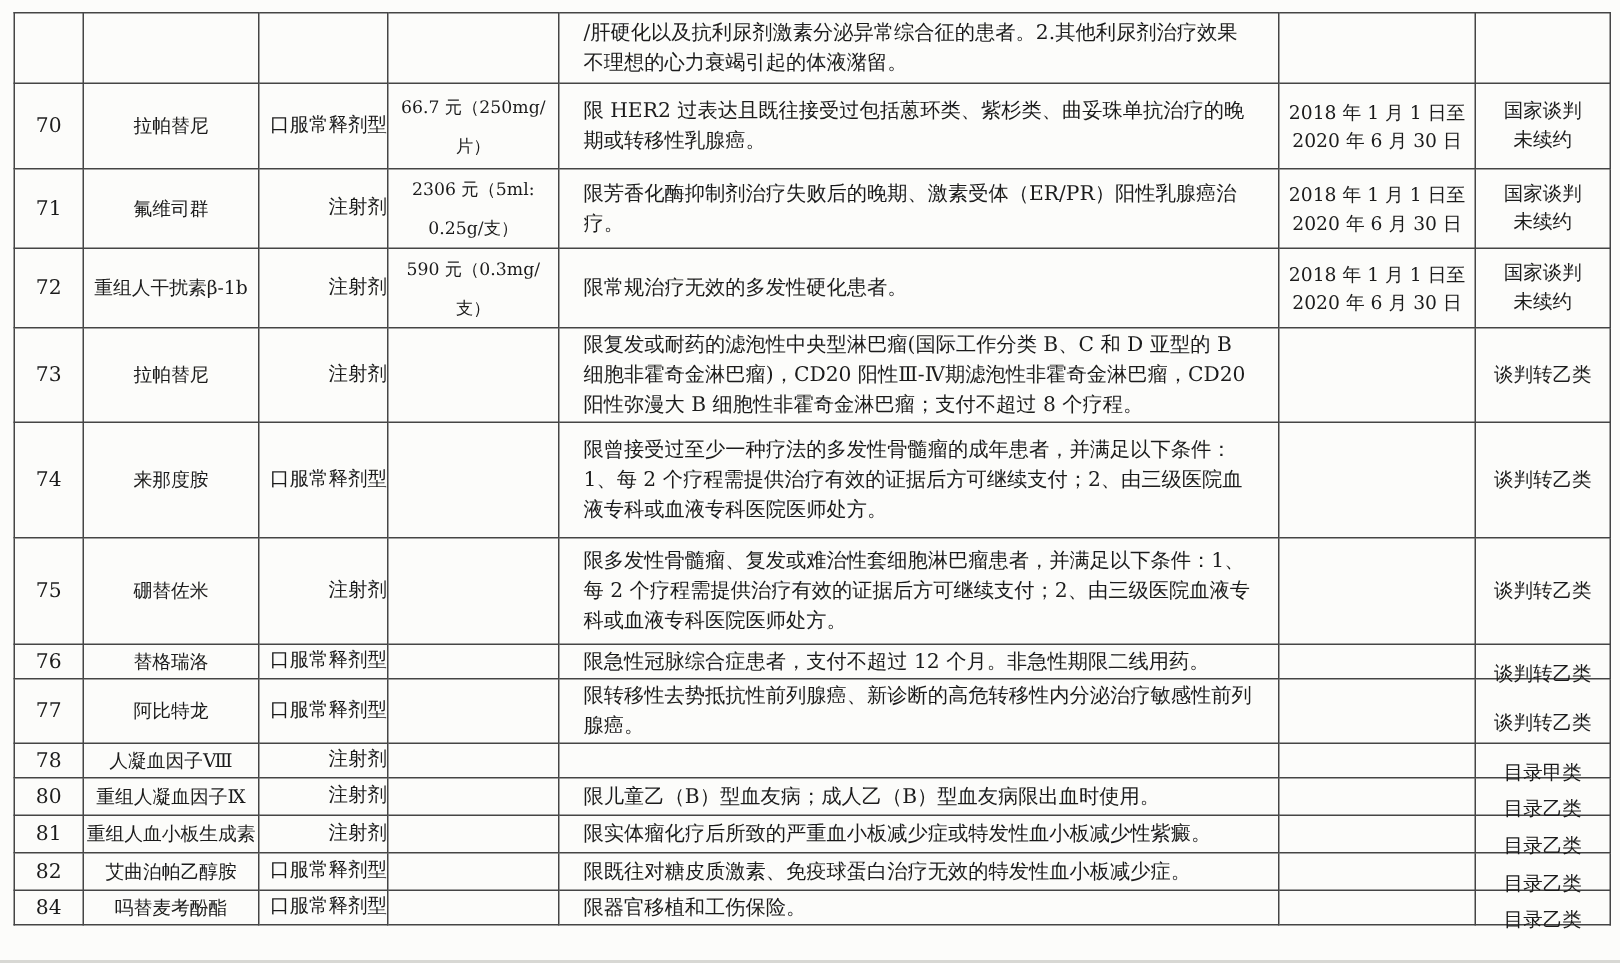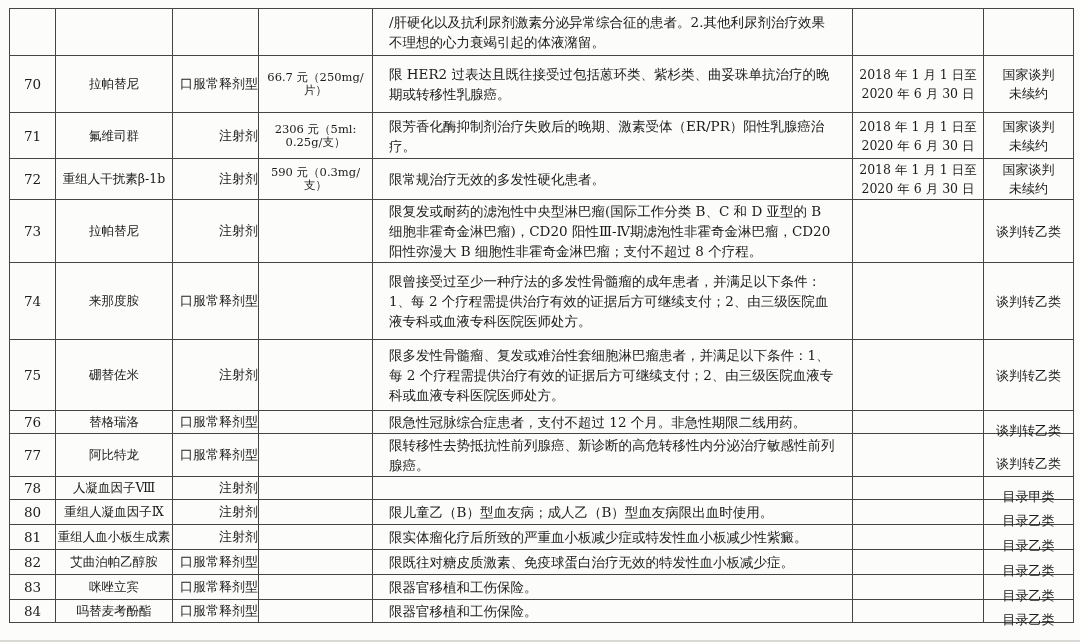--- a/index.html
+++ b/index.html
@@ -30,21 +30,21 @@
     vertical-align: middle;
     text-align: center;
     font-size: 13px;
     line-height: 20px;
     padding: 1px 2px;
     word-break: break-word;
   }
   td.c-no   { font-size: 13.5px; }
   td.c-name { font-size: 12.5px; padding: 1px 1px; }
   td.c-form { font-size: 13px; padding: 1px 0; text-align: right; }
-  td.c-price{ font-size: 11.5px; padding: 0 1px; line-height: 13px; }
+  td.c-price{ font-size: 11.5px; padding: 0 1px; line-height: 26px; }
   td.c-desc { text-align: left; font-size: 13.5px; padding: 1px 16px; line-height: 20px; }
   td.c-date { font-size: 12.5px; white-space: pre-line; line-height: 19px; }
   td.c-cat  { font-size: 13px; white-space: pre-line; line-height: 19px; }
   tr.cat-low td.c-cat span {
     position: relative;
     top: 8px;
     display: inline-block;
   }
   
   .scan-bottom-edge {
@@ -187,29 +187,20 @@
         </tr>
         <tr class="cat-low" style="height: 25px;">
           <td class="c-no"><span>82</span></td>
           <td class="c-name"><span>艾曲泊帕乙醇胺</span></td>
           <td class="c-form"><span>口服常释剂型</span></td>
           <td class="c-price"><span></span></td>
           <td class="c-desc"><span>限既往对糖皮质激素、免疫球蛋白治疗无效的特发性血小板减少症。</span></td>
           <td class="c-date"><span></span></td>
           <td class="c-cat"><span>目录乙类</span></td>
         </tr>
-        <tr class="cat-low" style="height: 25px;">
-          <td class="c-no"><span>83</span></td>
-          <td class="c-name"><span>咪唑立宾</span></td>
-          <td class="c-form"><span>口服常释剂型</span></td>
-          <td class="c-price"><span></span></td>
-          <td class="c-desc"><span>限器官移植和工伤保险。</span></td>
-          <td class="c-date"><span></span></td>
-          <td class="c-cat"><span>目录乙类</span></td>
-        </tr>
         <tr class="cat-low" style="height: 23px;">
           <td class="c-no"><span>84</span></td>
           <td class="c-name"><span>吗替麦考酚酯</span></td>
           <td class="c-form"><span>口服常释剂型</span></td>
           <td class="c-price"><span></span></td>
           <td class="c-desc"><span>限器官移植和工伤保险。</span></td>
           <td class="c-date"><span></span></td>
           <td class="c-cat"><span>目录乙类</span></td>
         </tr>
       </tbody>

